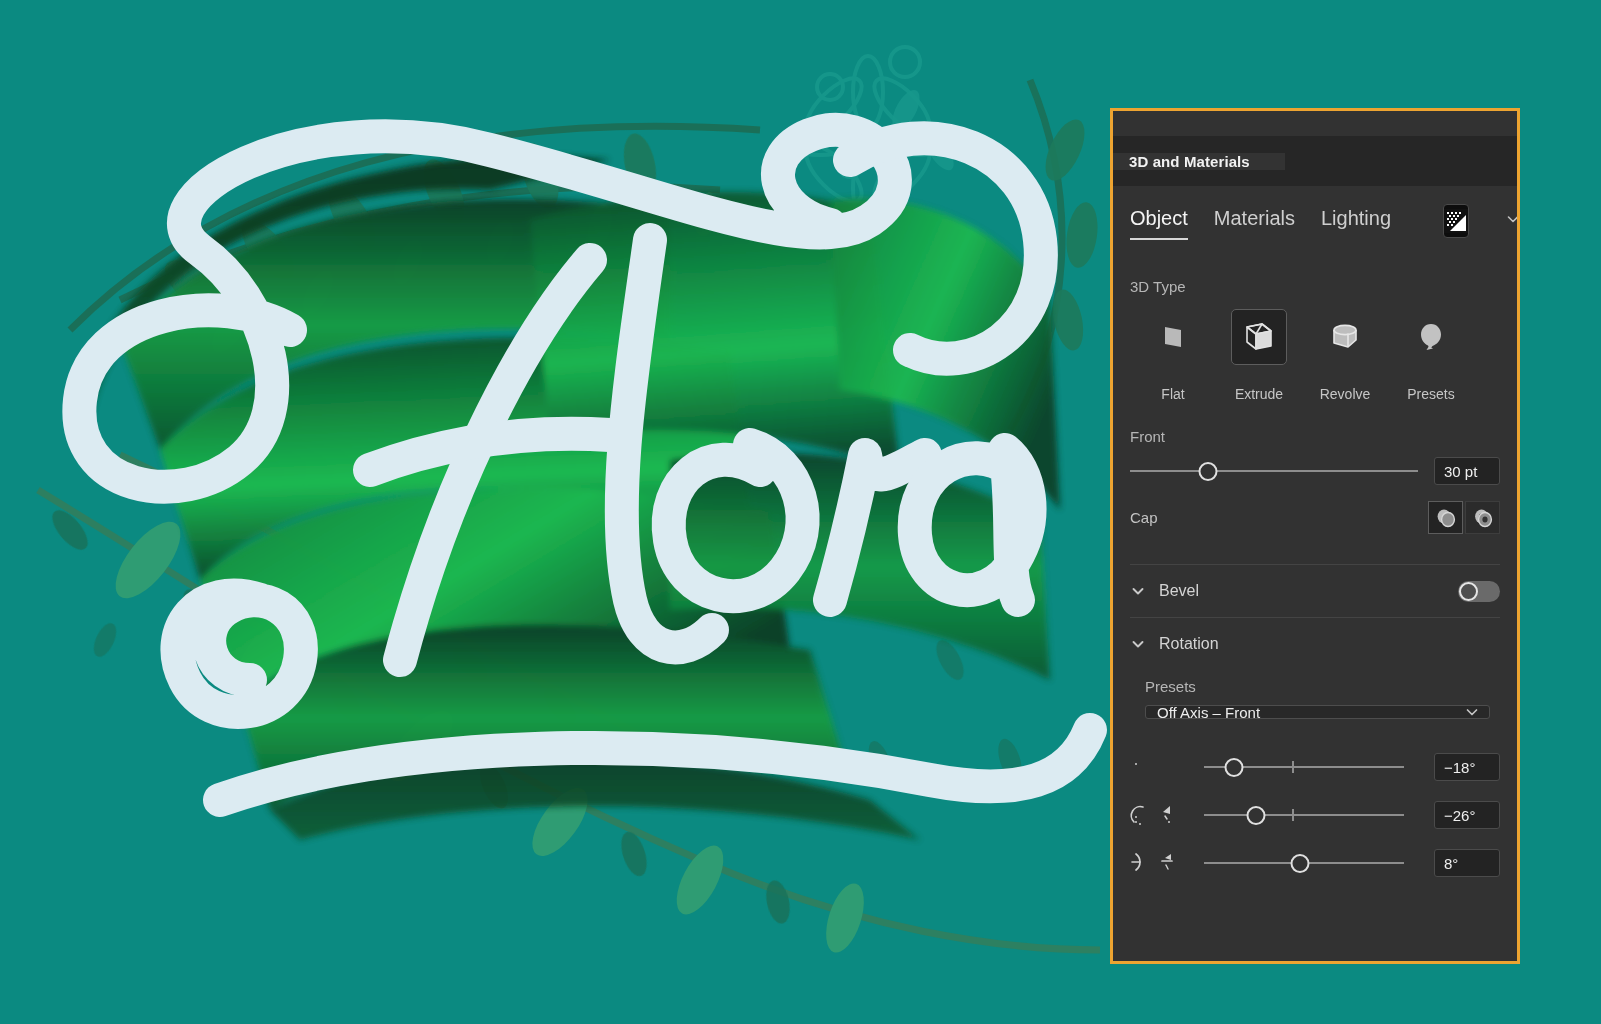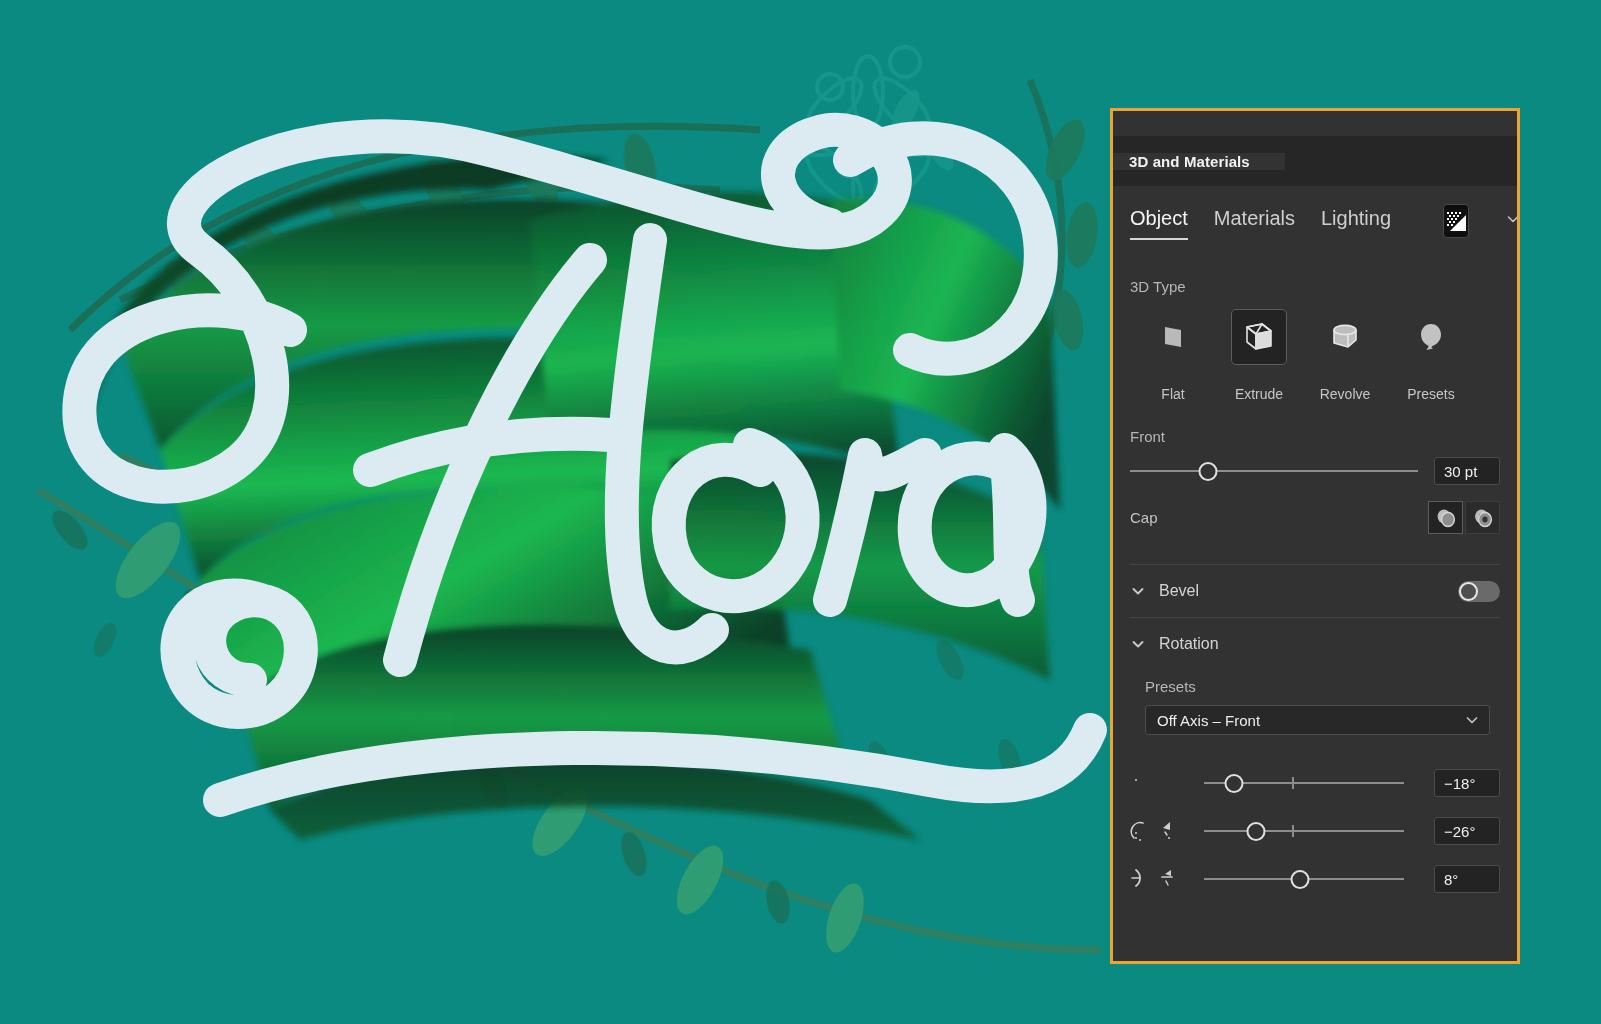--- a/index.html
+++ b/index.html
@@ -212,21 +212,21 @@
     position: absolute;
     left: 1px; top: 1px;
     width: 19px; height: 19px;
     border-radius: 50%;
     border: 2px solid #e6e6e6;
     background: #4f4f4f;
   }
 
   
   .select-box {
-    height: 30px;
+    height: 14px;
     background: #282828;
     border: 1px solid #4d4d4d;
     border-radius: 3px;
     display: flex; align-items: center;
     padding: 0 9px 0 11px;
     color: #ededed;
     font-size: 15px;
   }
   .select-box .sel-caret { margin-left: auto; color: #c4c4c4; display: flex; }
 

